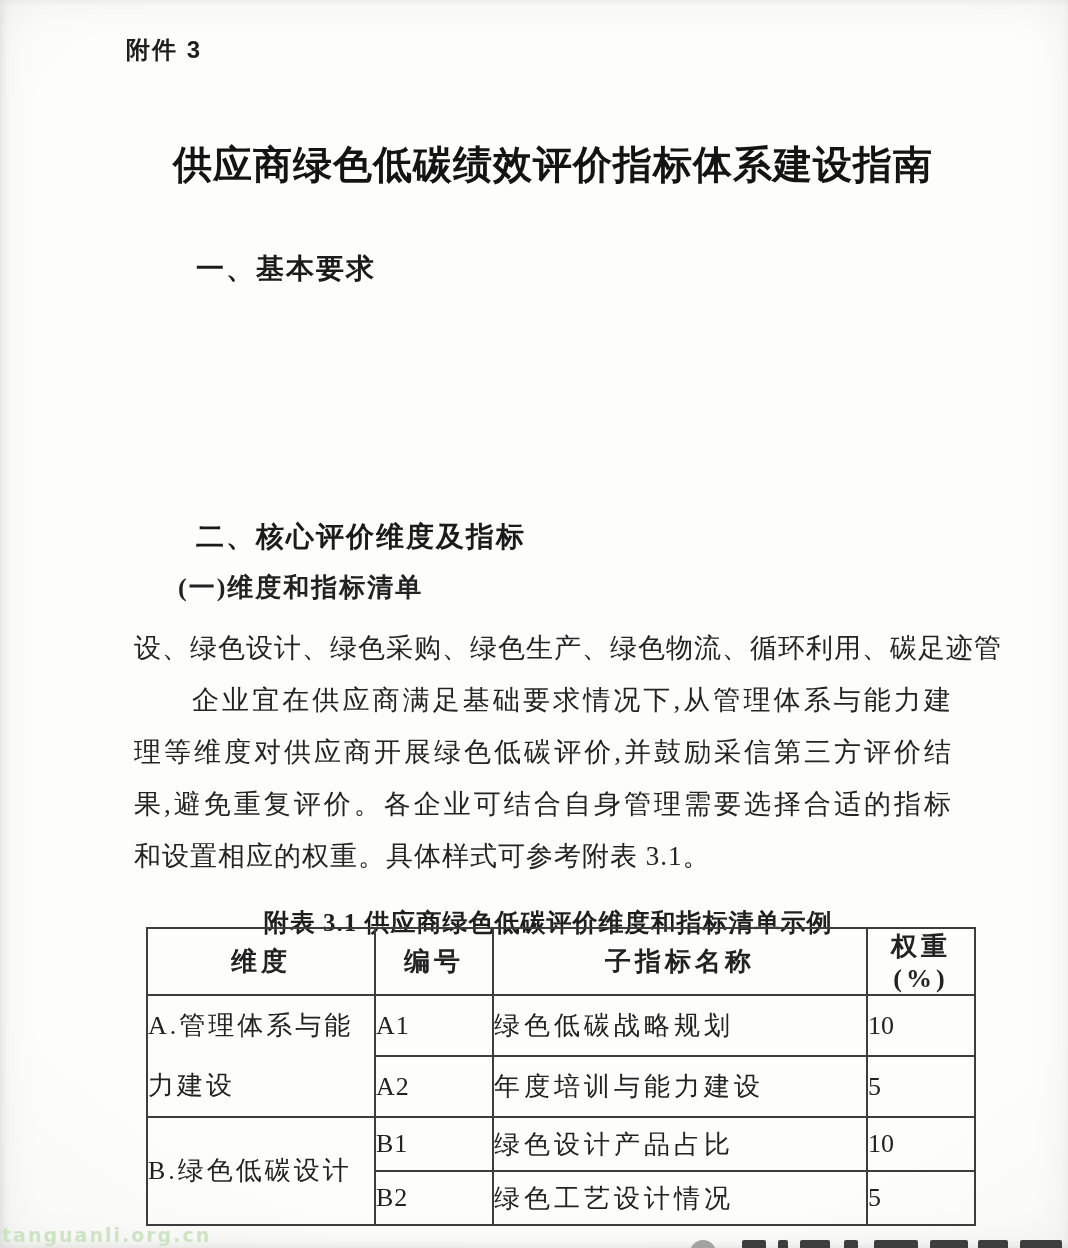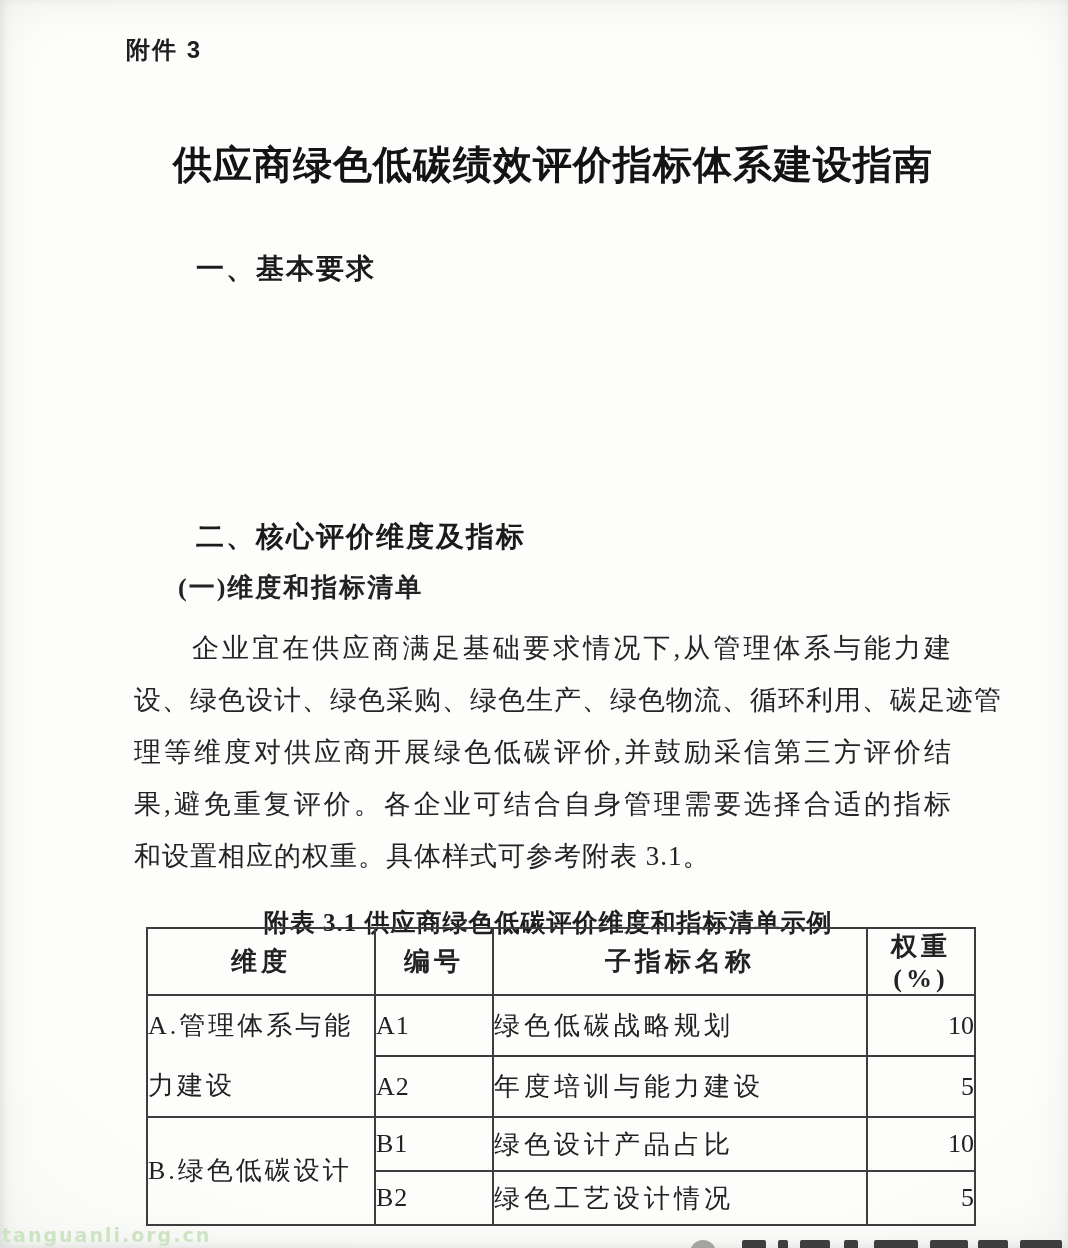--- a/index.html
+++ b/index.html
@@ -66,21 +66,21 @@
   table.grid th {
     height: 50px; font-weight: 700; letter-spacing: 4px; text-align: center;
   }
   table.grid td { height: 52px; }
   td.dim {
     letter-spacing: 3px; padding-left: 10px; line-height: 60px;
     vertical-align: middle; text-align: left;
   }
   td.code { font-size: 25px; letter-spacing: 1px; }
   td.ind { text-align: left; padding-left: 16px; letter-spacing: 4px; }
-  td.wgt { text-align: right; font-size: 26px; }
+  td.wgt { text-align: left; font-size: 26px; }
 
   .page-number {
     left: 780px; top: 1232px; width: 150px;
     text-align: center; font-size: 25px; color: #3a3a3a;
     word-spacing: 12px; letter-spacing: 1px; margin-top: 34px;
   }
   .watermark {
     left: 2px; top: 1224px;
     font-family: "DejaVu Sans", sans-serif;
     font-weight: 600; font-size: 19px; letter-spacing: 2px;
@@ -118,22 +118,22 @@
   <div class="abs doc-title">供应商绿色低碳绩效评价指标体系建设指南</div>
 
   <div class="abs sec-heading sec1">一、基本要求</div>
 
 
   <div class="abs sec-heading sec2">二、核心评价维度及指标</div>
 
   <div class="abs sub-heading">(一)维度和指标清单</div>
 
   <div class="abs para para2">
+    <div class="pline">设、绿色设计、绿色采购、绿色生产、绿色物流、循环利用、碳足迹管</div>
     <div class="pline first">企业宜在供应商满足基础要求情况下,从管理体系与能力建</div>
-    <div class="pline">设、绿色设计、绿色采购、绿色生产、绿色物流、循环利用、碳足迹管</div>
     <div class="pline">理等维度对供应商开展绿色低碳评价,并鼓励采信第三方评价结</div>
     <div class="pline">果,避免重复评价。各企业可结合自身管理需要选择合适的指标</div>
     <div class="pline last">和设置相应的权重。具体样式可参考附表 3.1。</div>
   </div>
 
   <div class="abs table-caption">附表 3.1 供应商绿色低碳评价维度和指标清单示例</div>
 
   <table class="grid">
     <colgroup>
       <col style="width:228px">

